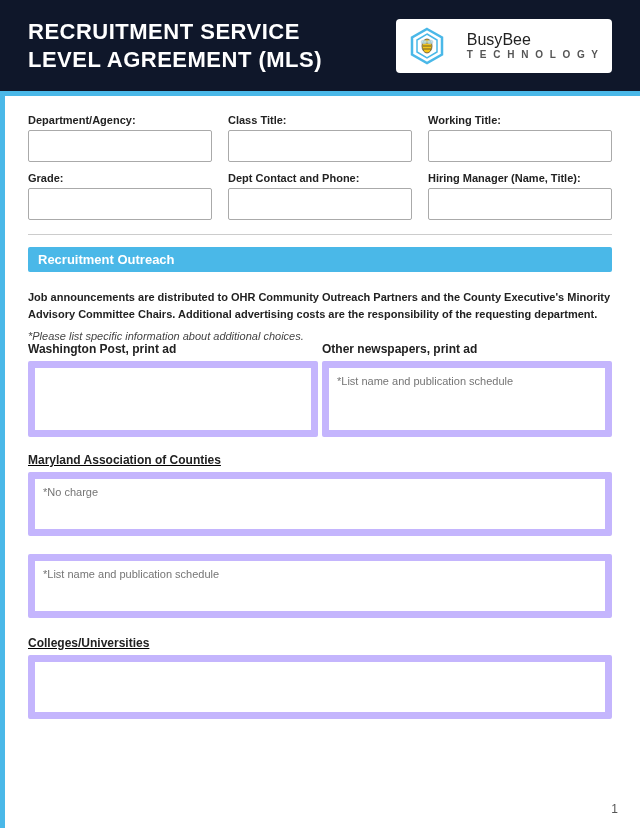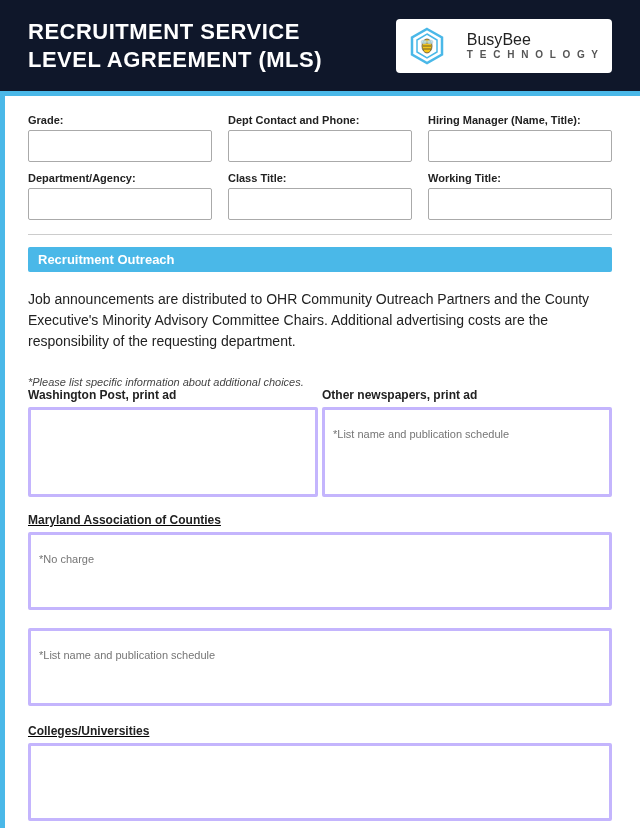--- a/index.html
+++ b/index.html
@@ -115,24 +115,25 @@
       font-weight: 700;
       padding: 5px 10px;
       border-radius: 2px;
       margin-bottom: 17px;
       display: inline-block;
       width: 100%;
     }
 
     
     .body-text {
-      font-size: 14px;
+      font-size: 11px;
       color: #222;
       line-height: 1.5;
-      margin-bottom: 24px;
+      margin-bottom: 8px;
+      font-weight: bold;
     }
     .body-text-italic {
       font-size: 11px;
       color: #444;
       font-style: italic;
     }
 
     
     .two-col {
       display: flex;
@@ -143,26 +144,26 @@
       flex: 1;
     }
     .field-label {
       font-size: 12px;
       font-weight: 700;
       color: #222;
       margin-bottom: 5px;
     }
     .textarea-field {
       width: 100%;
-      border: 3px solid #c4b5fd;
+      border: 7px solid #c4b5fd;
       border-radius: 2px;
       background: #fff;
       font-size: 11px;
       color: #888;
-      padding: 18px 8px;
+      padding: 7px 8px;
       resize: none;
       font-family: Arial, Helvetica, sans-serif;
     }
     .full-width-field {
       width: 100%;
       margin-bottom: 12px;
       text-decoration: underline;
     }
     .section-block {
       margin-bottom: 14px;
@@ -218,44 +219,44 @@
     </div>
   </div>
 </div>
 
 <div class="top-accent"></div>
 
 <div class="main-content">
 
   <div class="form-row">
     <div class="form-group">
+      <label class="form-label">Department/Agency:</label>
+      <input class="form-input" type="text" style="">
+    </div>
+    <div class="form-group">
+      <label class="form-label">Class Title:</label>
+      <input class="form-input" type="text" style="">
+    </div>
+    <div class="form-group">
+      <label class="form-label">Working Title:</label>
+      <input class="form-input" type="text" style="">
+    </div>
+  </div>
+
+  <div class="form-row">
+    <div class="form-group">
       <label class="form-label">Grade:</label>
       <input class="form-input" type="text" style="">
     </div>
     <div class="form-group">
       <label class="form-label">Dept Contact and Phone:</label>
       <input class="form-input" type="text" style="">
     </div>
     <div class="form-group">
       <label class="form-label">Hiring Manager (Name, Title):</label>
-      <input class="form-input" type="text" style="">
-    </div>
-  </div>
-
-  <div class="form-row">
-    <div class="form-group">
-      <label class="form-label">Department/Agency:</label>
-      <input class="form-input" type="text" style="">
-    </div>
-    <div class="form-group">
-      <label class="form-label">Class Title:</label>
-      <input class="form-input" type="text" style="">
-    </div>
-    <div class="form-group">
-      <label class="form-label">Working Title:</label>
       <input class="form-input" type="text" style="">
     </div>
   </div>
 
   <hr class="section-divider">
 
   <div class="section-block">
     <div class="section-header">Recruitment Outreach</div>
 
     <p class="body-text">Job announcements are distributed to OHR Community Outreach Partners and the County Executive's Minority Advisory Committee Chairs.  Additional advertising costs are the responsibility of the requesting department.</p>

